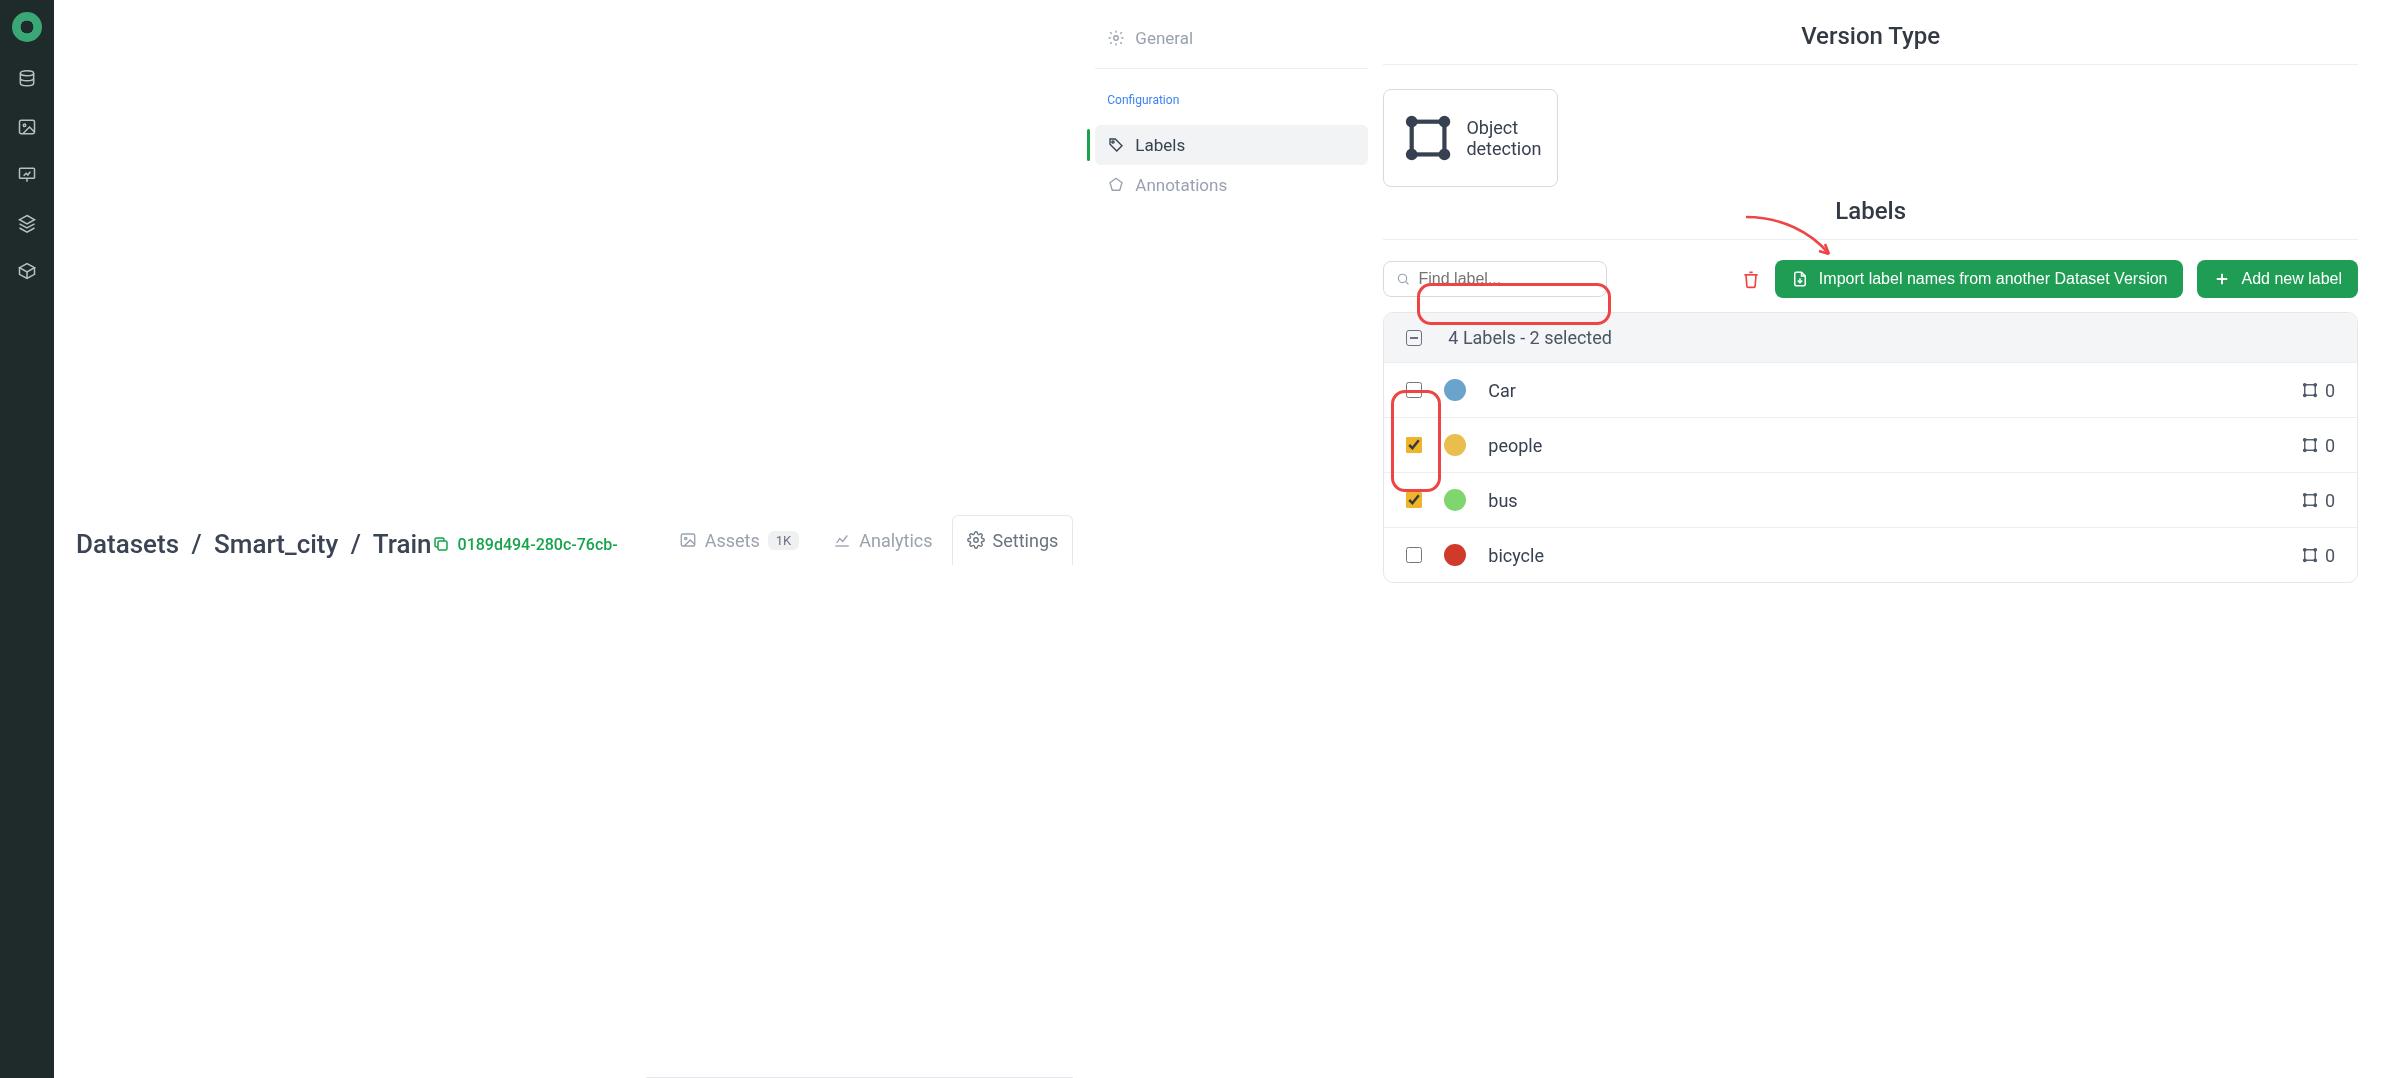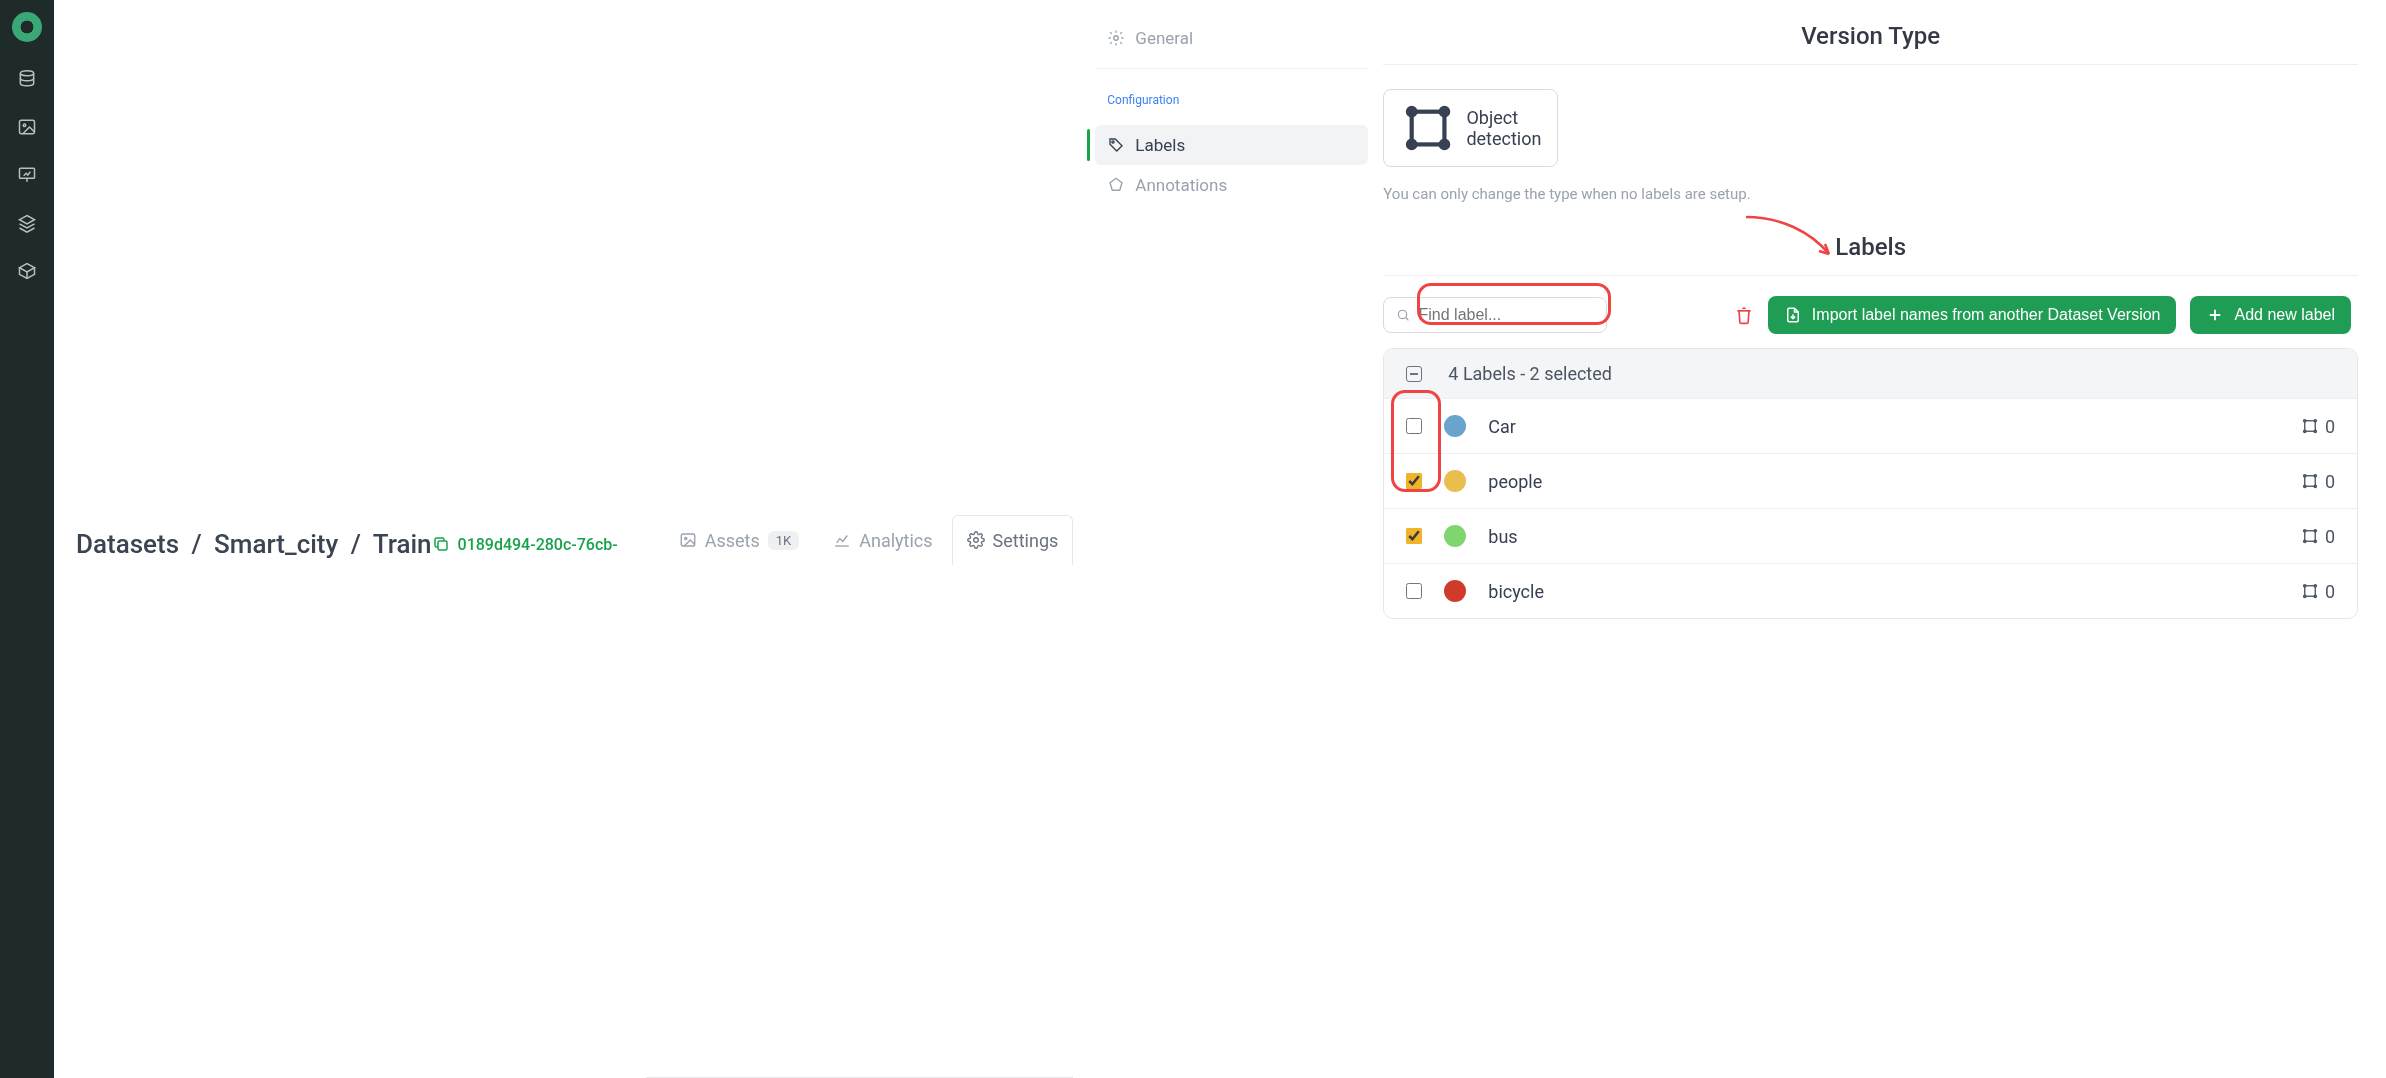--- a/index.html
+++ b/index.html
@@ -34,21 +34,21 @@
   .side-menu .menu-item.active { background:#f1f3f5; color:#374151; position:relative; }
   .side-menu .menu-item.active::before { content:""; position:absolute; left:-8px; top:4px; bottom:4px; width:3px; background:#16a34a; border-radius:2px; }
   .side-menu .section-label { font-size:12px; color:#3b82f6; padding:14px 12px 18px; }
   .side-menu hr { border:none; border-top:1px solid #eceff2; margin:10px 0; }
   .side-menu svg { width:18px; height:18px; }
 
   .panel { flex:1; padding: 22px 0 22px 0; overflow:auto; position:relative; }
   .panel h2 { font-size:24px; font-weight:500; color:#333a46; padding:0 0 14px 0; border-bottom:1px solid #eceff2; margin-right:28px;text-align:center; }
 
   .version-type-row { margin-top:24px; margin-bottom:10px; }
-  .pill { display:inline-flex; align-items:center; gap:10px; border:1px solid #d7dbe0; border-radius:8px; padding:10px 16px; font-size:18px; color:#374151; }
+  .pill { display:inline-flex; align-items:center; gap:10px; border:1px solid #d7dbe0; border-radius:8px; padding:20px 16px; font-size:18px; color:#374151; }
   .hint { font-size:15px; color:#9aa2af; margin-top:18px; margin-bottom:30px; }
 
   .labels-head { display:flex; align-items:center; gap:14px; margin:20px 0 14px; }
   .search { display:flex; align-items:center; gap:8px; border:1px solid #d7dbe0; border-radius:8px; padding:8px 12px; width:224px; color:#9aa2af; }
   .search input { border:none; outline:none; font-size:16px; width:100%; background:transparent; color:#374151; }
   .search svg { width:16px; height:16px; }
   .spacer { flex:1; }
   .trash { color:#ef4444; cursor:pointer; display:flex; }
   .trash svg { width:20px;height:20px; }
   .btn { display:inline-flex; align-items:center; gap:10px; border-radius:8px; padding:10px 16px; font-size:16px; cursor:pointer; border:none; }
@@ -192,25 +192,24 @@
             <svg viewBox="0 0 24 24" fill="none" stroke="currentColor" stroke-width="1.8">
                 <rect x="5" y="5" width="14" height="14"></rect>
                 <circle cx="5" cy="5" r="1.6"></circle>
                 <circle cx="19" cy="5" r="1.6"></circle>
                 <circle cx="5" cy="19" r="1.6"></circle>
                 <circle cx="19" cy="19" r="1.6"></circle>
               </svg>
             <span>Object detection</span>
           </div>
         </div>
-        <div class="hint">You can only change the type when no labels are setup.</div>
 
         <h2>Labels</h2>
 
-        <div class="labels-head" style="margin-right:35px;">
+        <div class="labels-head" style="margin-right:28px;">
           <div class="search">
             <svg viewBox="0 0 24 24" fill="none" stroke="currentColor" stroke-width="2">
                 <circle cx="11" cy="11" r="7"></circle>
                 <path d="M21 21l-4.3-4.3"></path>
               </svg>
             <input type="text" placeholder="Find label..." style="">
           </div>
           <div class="spacer"></div>
           <div class="trash">
             <svg viewBox="0 0 24 24" fill="none" stroke="currentColor" stroke-width="2">

